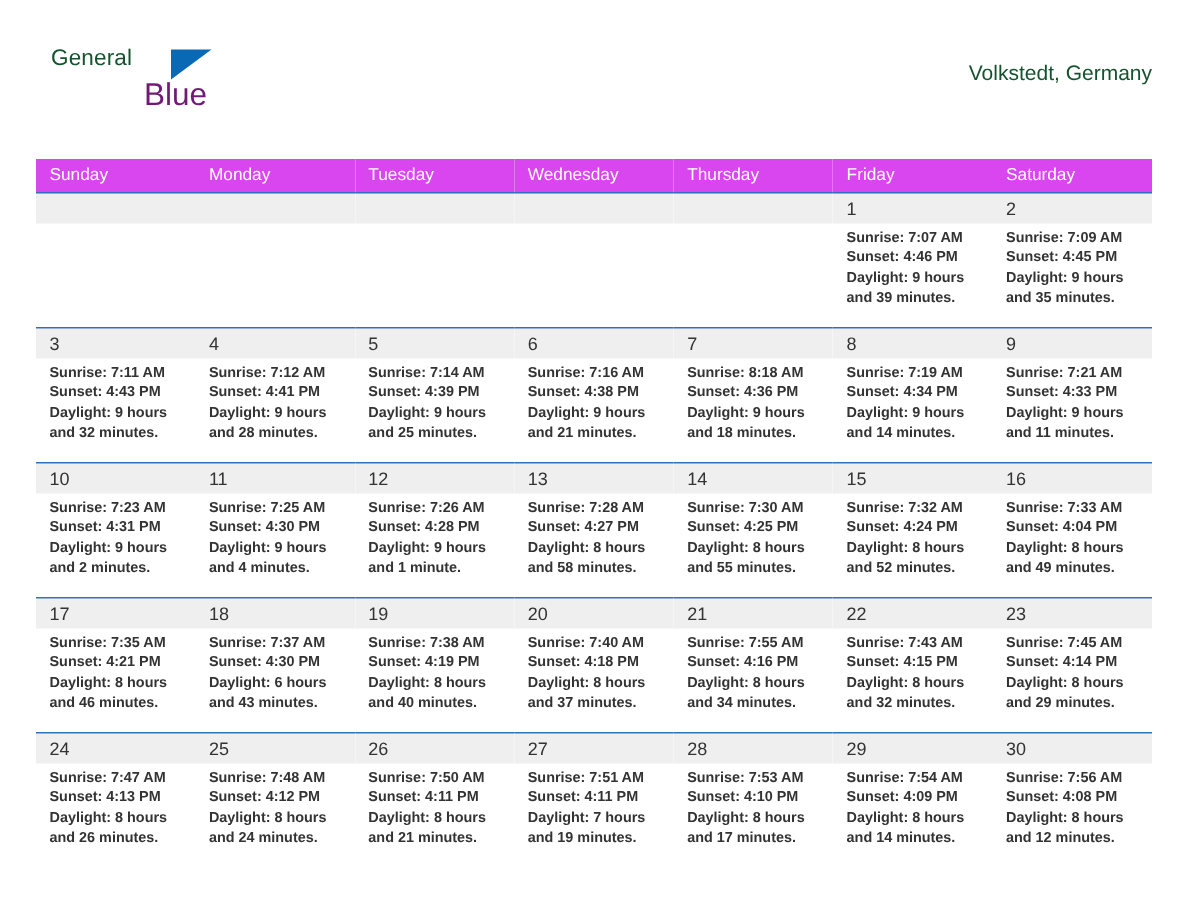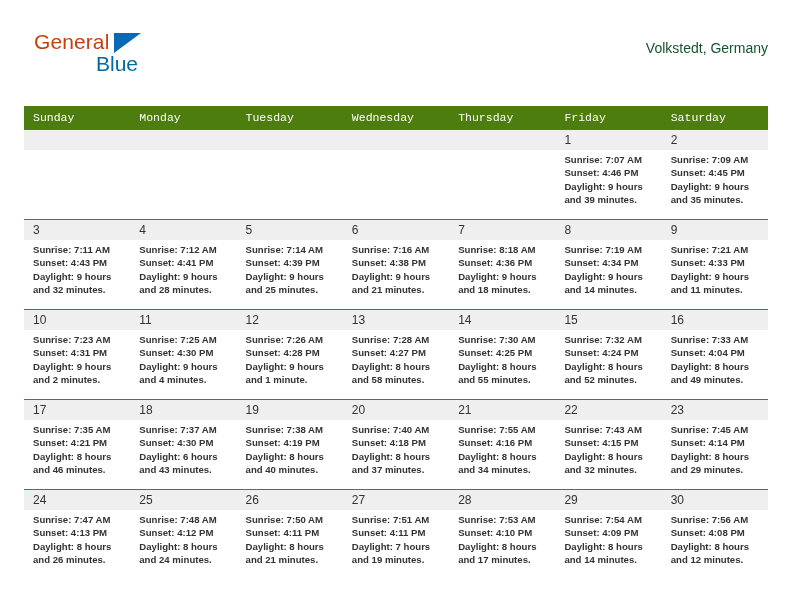--- a/index.html
+++ b/index.html
@@ -35,40 +35,40 @@
     position: absolute;
     left: 10px;
     top: 4px;
     width: 220px;
     height: 58px;
   }
   .logo-general {
     position: absolute;
     left: 0;
     top: 0;
-    font-size: 21px;
+    font-size: 15px;
     letter-spacing: 0.1px;
-    color: #c2410c;
+    color: #14532d;
     font-family: "Liberation Sans", sans-serif;
   }
   .logo-triangle {
     position: absolute;
     left: 80px;
     top: 3px;
     width: 0;
     height: 0;
     border-left: 27px solid #0a69b4;
     border-bottom: 20px solid transparent;
   }
   .logo-blue {
     position: absolute;
     left: 62px;
     top: 22px;
     font-size: 21px;
-    color: #0369a1;
+    color: #701a75;
     font-family: "Liberation Sans", sans-serif;
   }
 
   .title-block {
     position: absolute;
     right: 0;
     top: 0;
     text-align: right;
   }
   .cal-title {
@@ -90,29 +90,28 @@
   
   .calendar {
     position: absolute;
     left: 24px;
     top: 106px;
     width: 744px;
     border-collapse: collapse;
     table-layout: fixed;
   }
   .calendar th {
-    background: #4d7c0f;
+    background: #d946ef;
     color: #ffffff;
     font-size: 11.5px;
     font-weight: normal;
     text-align: left;
     padding: 5px 0 5px 9px;
     height: 20px;
     border: none;
-    font-family: Liberation Mono, monospace;
   }
   .calendar td {
     vertical-align: top;
     padding: 0;
     width: 106.28px;
     border: none;
     border-top: 1px solid #2e71b8;
     background: #ffffff;
   }
   .calendar tr.week-row td {

